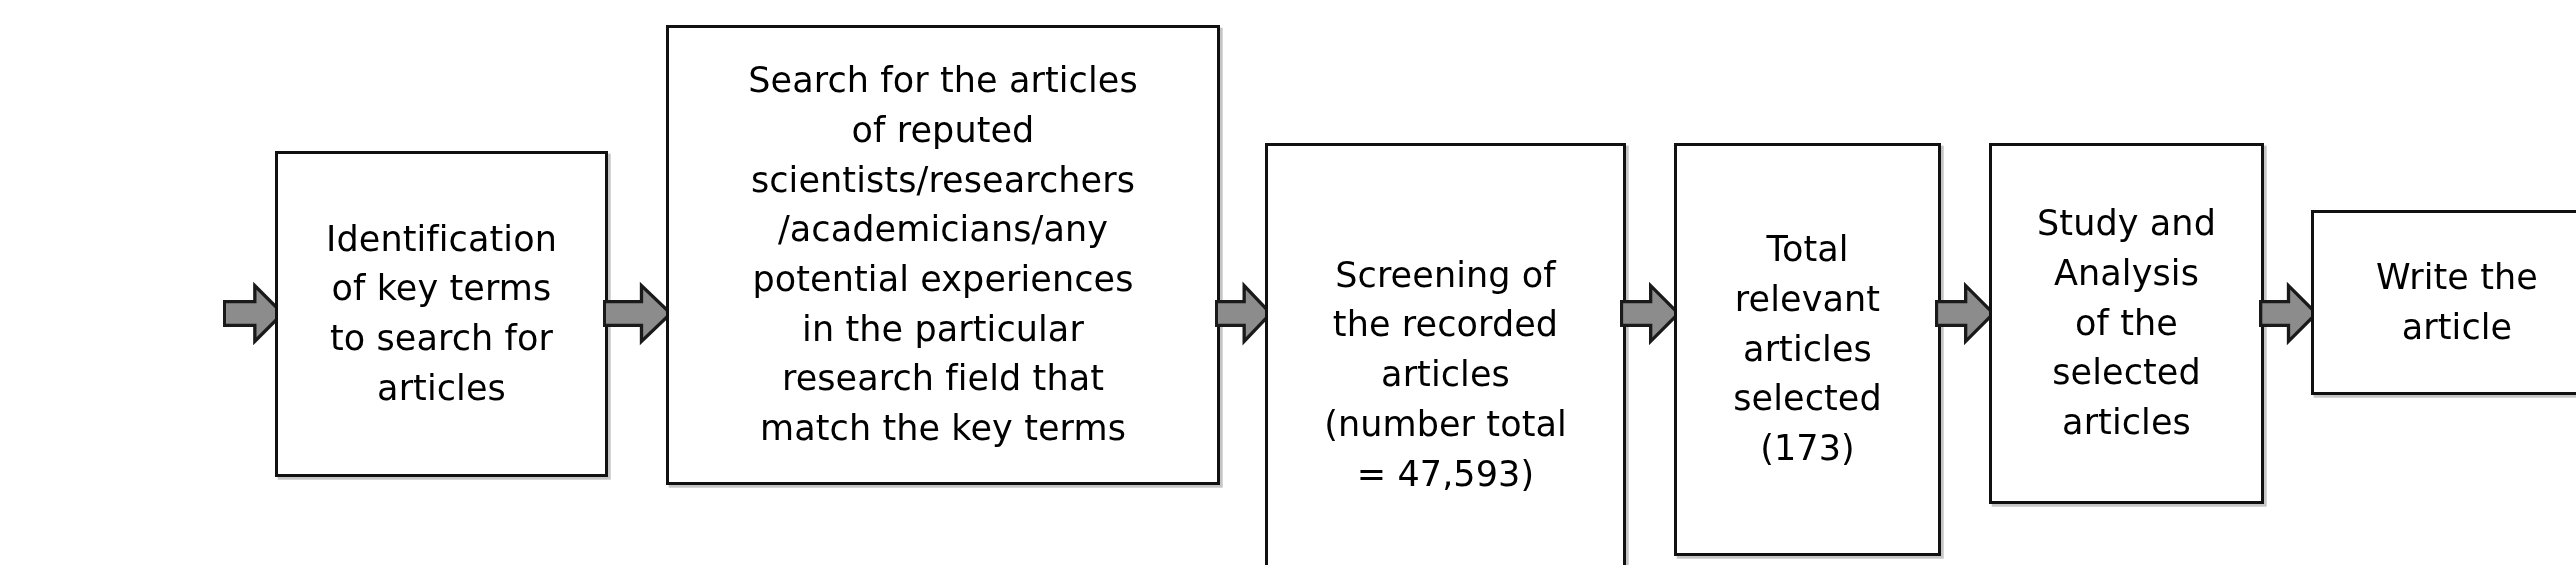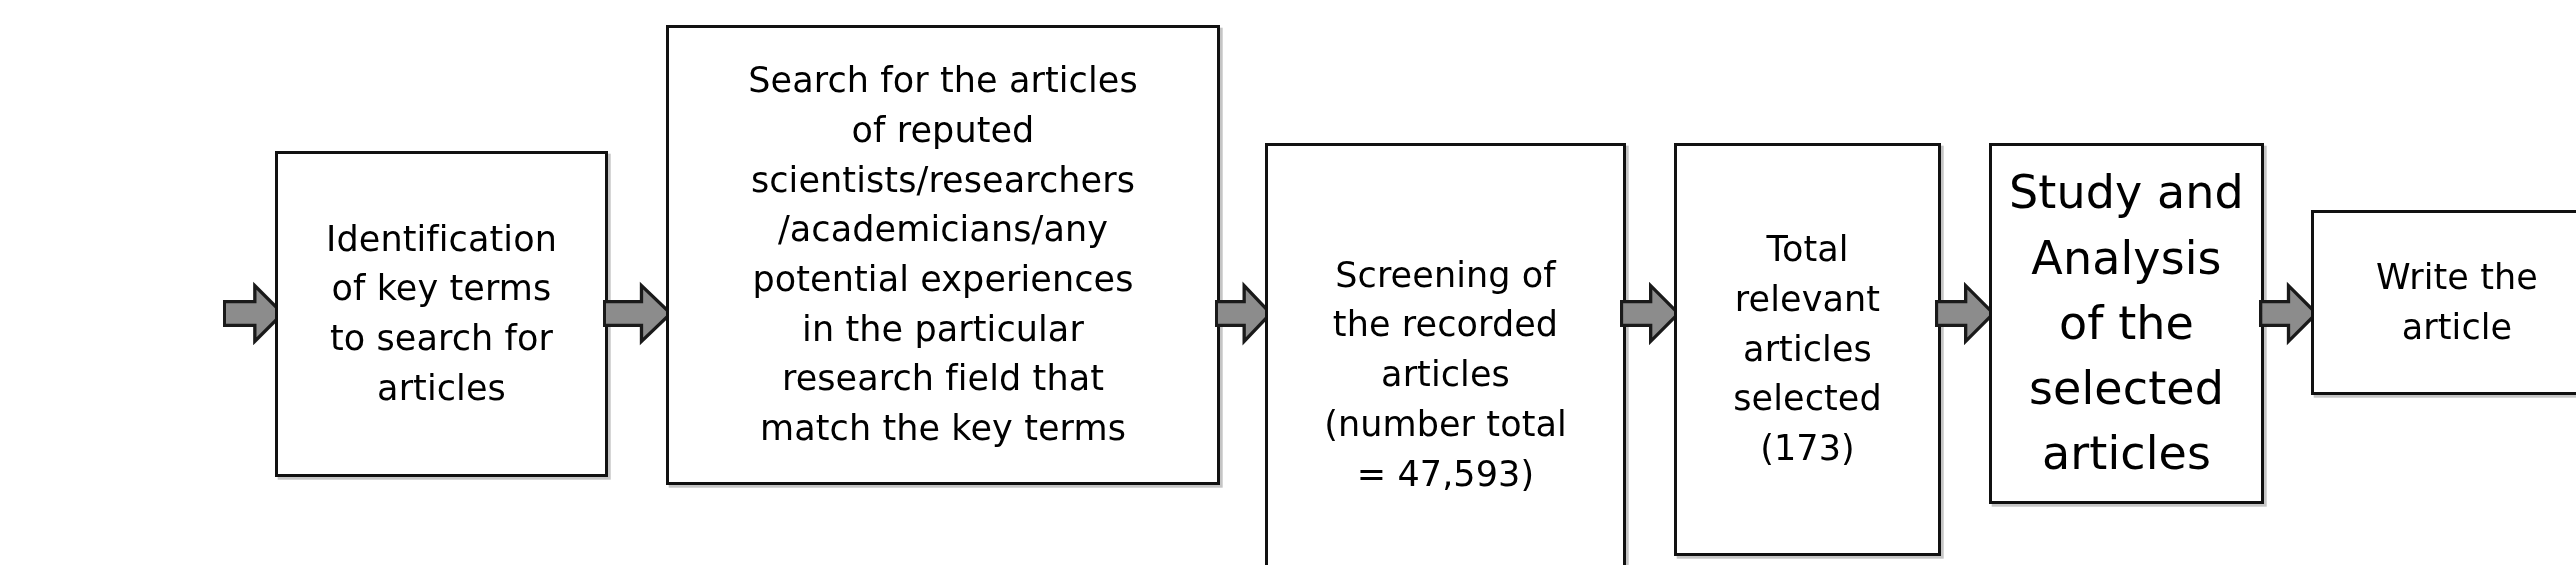--- a/index.html
+++ b/index.html
@@ -42,21 +42,21 @@
   #node-4 { left: 1265px; top: 143px; width: 361px; height: 464px; }
   #node-5 { left: 1674px; top: 143px; width: 267px; height: 413px; justify-content: center; }
   #node-6 { left: 1989px; top: 143px; width: 275px; height: 361px; }
   #node-7 { left: 2311px; top: 210px; width: 292px; height: 185px; }
 
   #node-1 .node-label { font-size: 35px; line-height: 1.42; }
   #node-2 .node-label { font-size: 35px; line-height: 1.42; }
   #node-3 .node-label { font-size: 35px; line-height: 1.42; }
   #node-4 .node-label { font-size: 35px; line-height: 1.42; }
   #node-5 .node-label { font-size: 35px; line-height: 1.42; }
-  #node-6 .node-label { font-size: 46px; line-height: 1.42; }
+  #node-6 .node-label { font-size: 35px; line-height: 1.42; }
   #node-7 .node-label { font-size: 35px; line-height: 1.42; }
 
   .connector {
     position: absolute;
     display: block;
   }
   #conn-1 { left: 223px;  top: 279px; width: 61px;  height: 69px; }
   #conn-2 { left: 603px;  top: 279px; width: 69px; height: 69px; }
   #conn-3 { left: 1215px; top: 279px; width: 57px;  height: 69px; }
   #conn-4 { left: 1620px; top: 279px; width: 60px;  height: 69px; }

